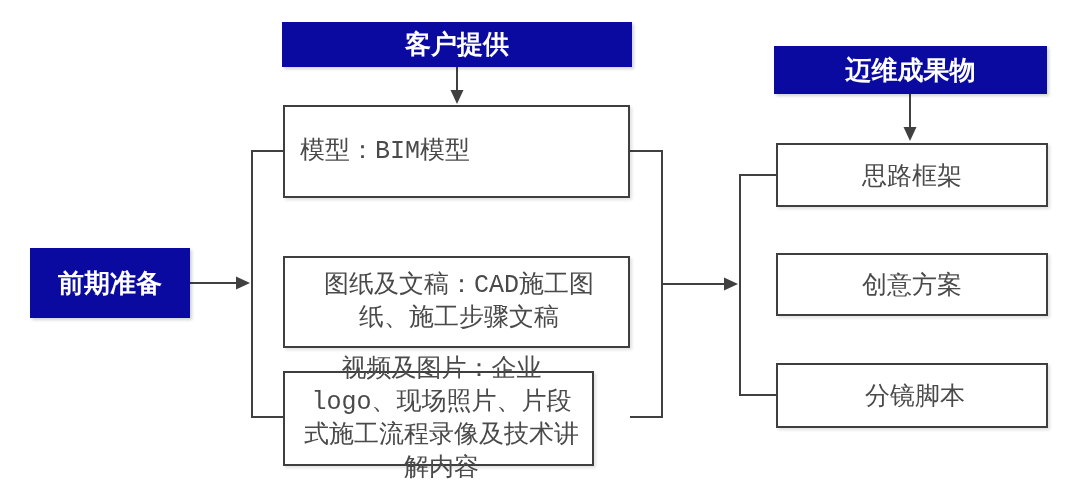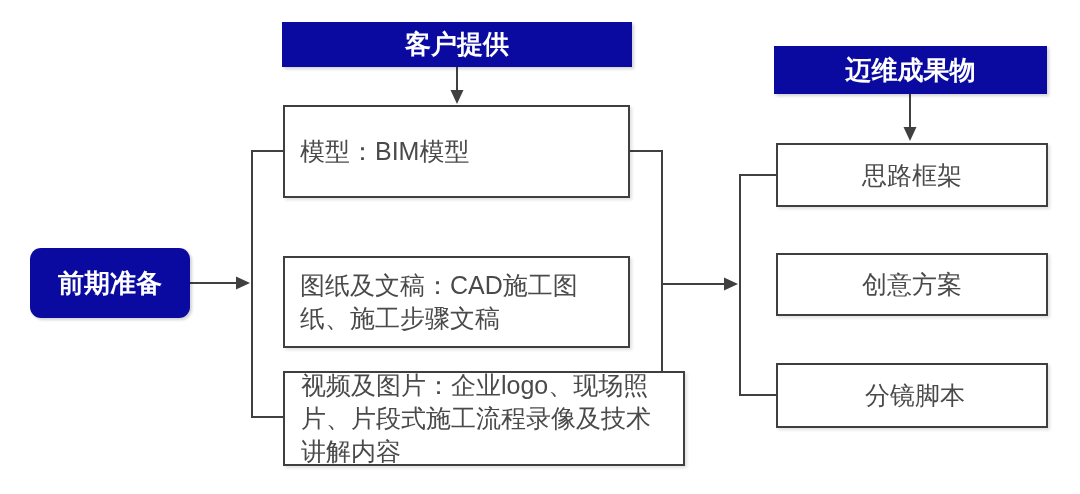--- a/index.html
+++ b/index.html
@@ -37,21 +37,21 @@
   .wbox{
     position:absolute;
     background:#ffffff;
     border:2px solid var(--box_border);
     color:var(--box_text);
     font-size:25px;
     display:flex;align-items:center;
     box-shadow:2px 2px 3px rgba(0,0,0,0.12);
     line-height:33px;
   }
-  .wbox.left-align{justify-content:flex-start;padding:4px 10px 4px 15px;text-align:left;}
+  .wbox.left-align{justify-content:flex-start;padding:4px 10px 4px 15px;text-align:center;font-family:Liberation Mono, monospace;}
   .wbox.center-align{justify-content:center;text-align:center;}
 </style>
 </head>
 <body>
 
 <div class="canvas">
 
   <svg class="svg-layer" viewBox="0 0 1080 494">
 
     <path d="M190 283 H236"></path>
@@ -66,31 +66,31 @@
 
     <path d="M662 284 H724"></path>
     <polygon points="738,284 724,277.5 724,290.5"></polygon>
 
     <path d="M776 175 H740 V395 H776"></path>
 
     <path d="M910 70 V127"></path>
     <polygon points="910,141 903.5,127 916.5,127"></polygon>
   </svg>
 
-  <div class="hdr big" style="left:30px;top:248px;width:160px;height:70px;border-radius:11px;">前期准备</div>
+  <div class="hdr big" style="left:30px;top:248px;width:160px;height:70px;">前期准备</div>
 
   <div class="hdr small" style="left:282px;top:22px;width:350px;height:45px;">客户提供</div>
 
   <div class="hdr small" style="left:774px;top:22px;width:273px;height:48px;margin-top:24px;">迈维成果物</div>
 
   <div class="wbox left-align" style="left:283px;top:105px;width:347px;height:93px;">模型：BIM模型</div>
 
   <div class="wbox left-align" style="left:283px;top:256px;width:347px;height:92px;">图纸及文稿：CAD施工图纸、施工步骤文稿</div>
 
-  <div class="wbox left-align" style="left:283px;top:371px;width:402px;height:95px;padding-left:16px;">视频及图片：企业logo、现场照片、片段式施工流程录像及技术讲解内容</div>
+  <div class="wbox left-align" style="left:283px;top:371px;width:311px;height:95px;padding-left:16px;">视频及图片：企业logo、现场照片、片段式施工流程录像及技术讲解内容</div>
 
   <div class="wbox center-align" style="left:776px;top:253px;width:272px;height:63px;">创意方案</div>
 
   <div class="wbox center-align" style="left:776px;top:143px;width:272px;height:64px;">思路框架</div>
 
   <div class="wbox center-align" style="left:776px;top:363px;width:272px;height:65px;padding-left:6px;">分镜脚本</div>
 
 </div>
 
 </body></html>

